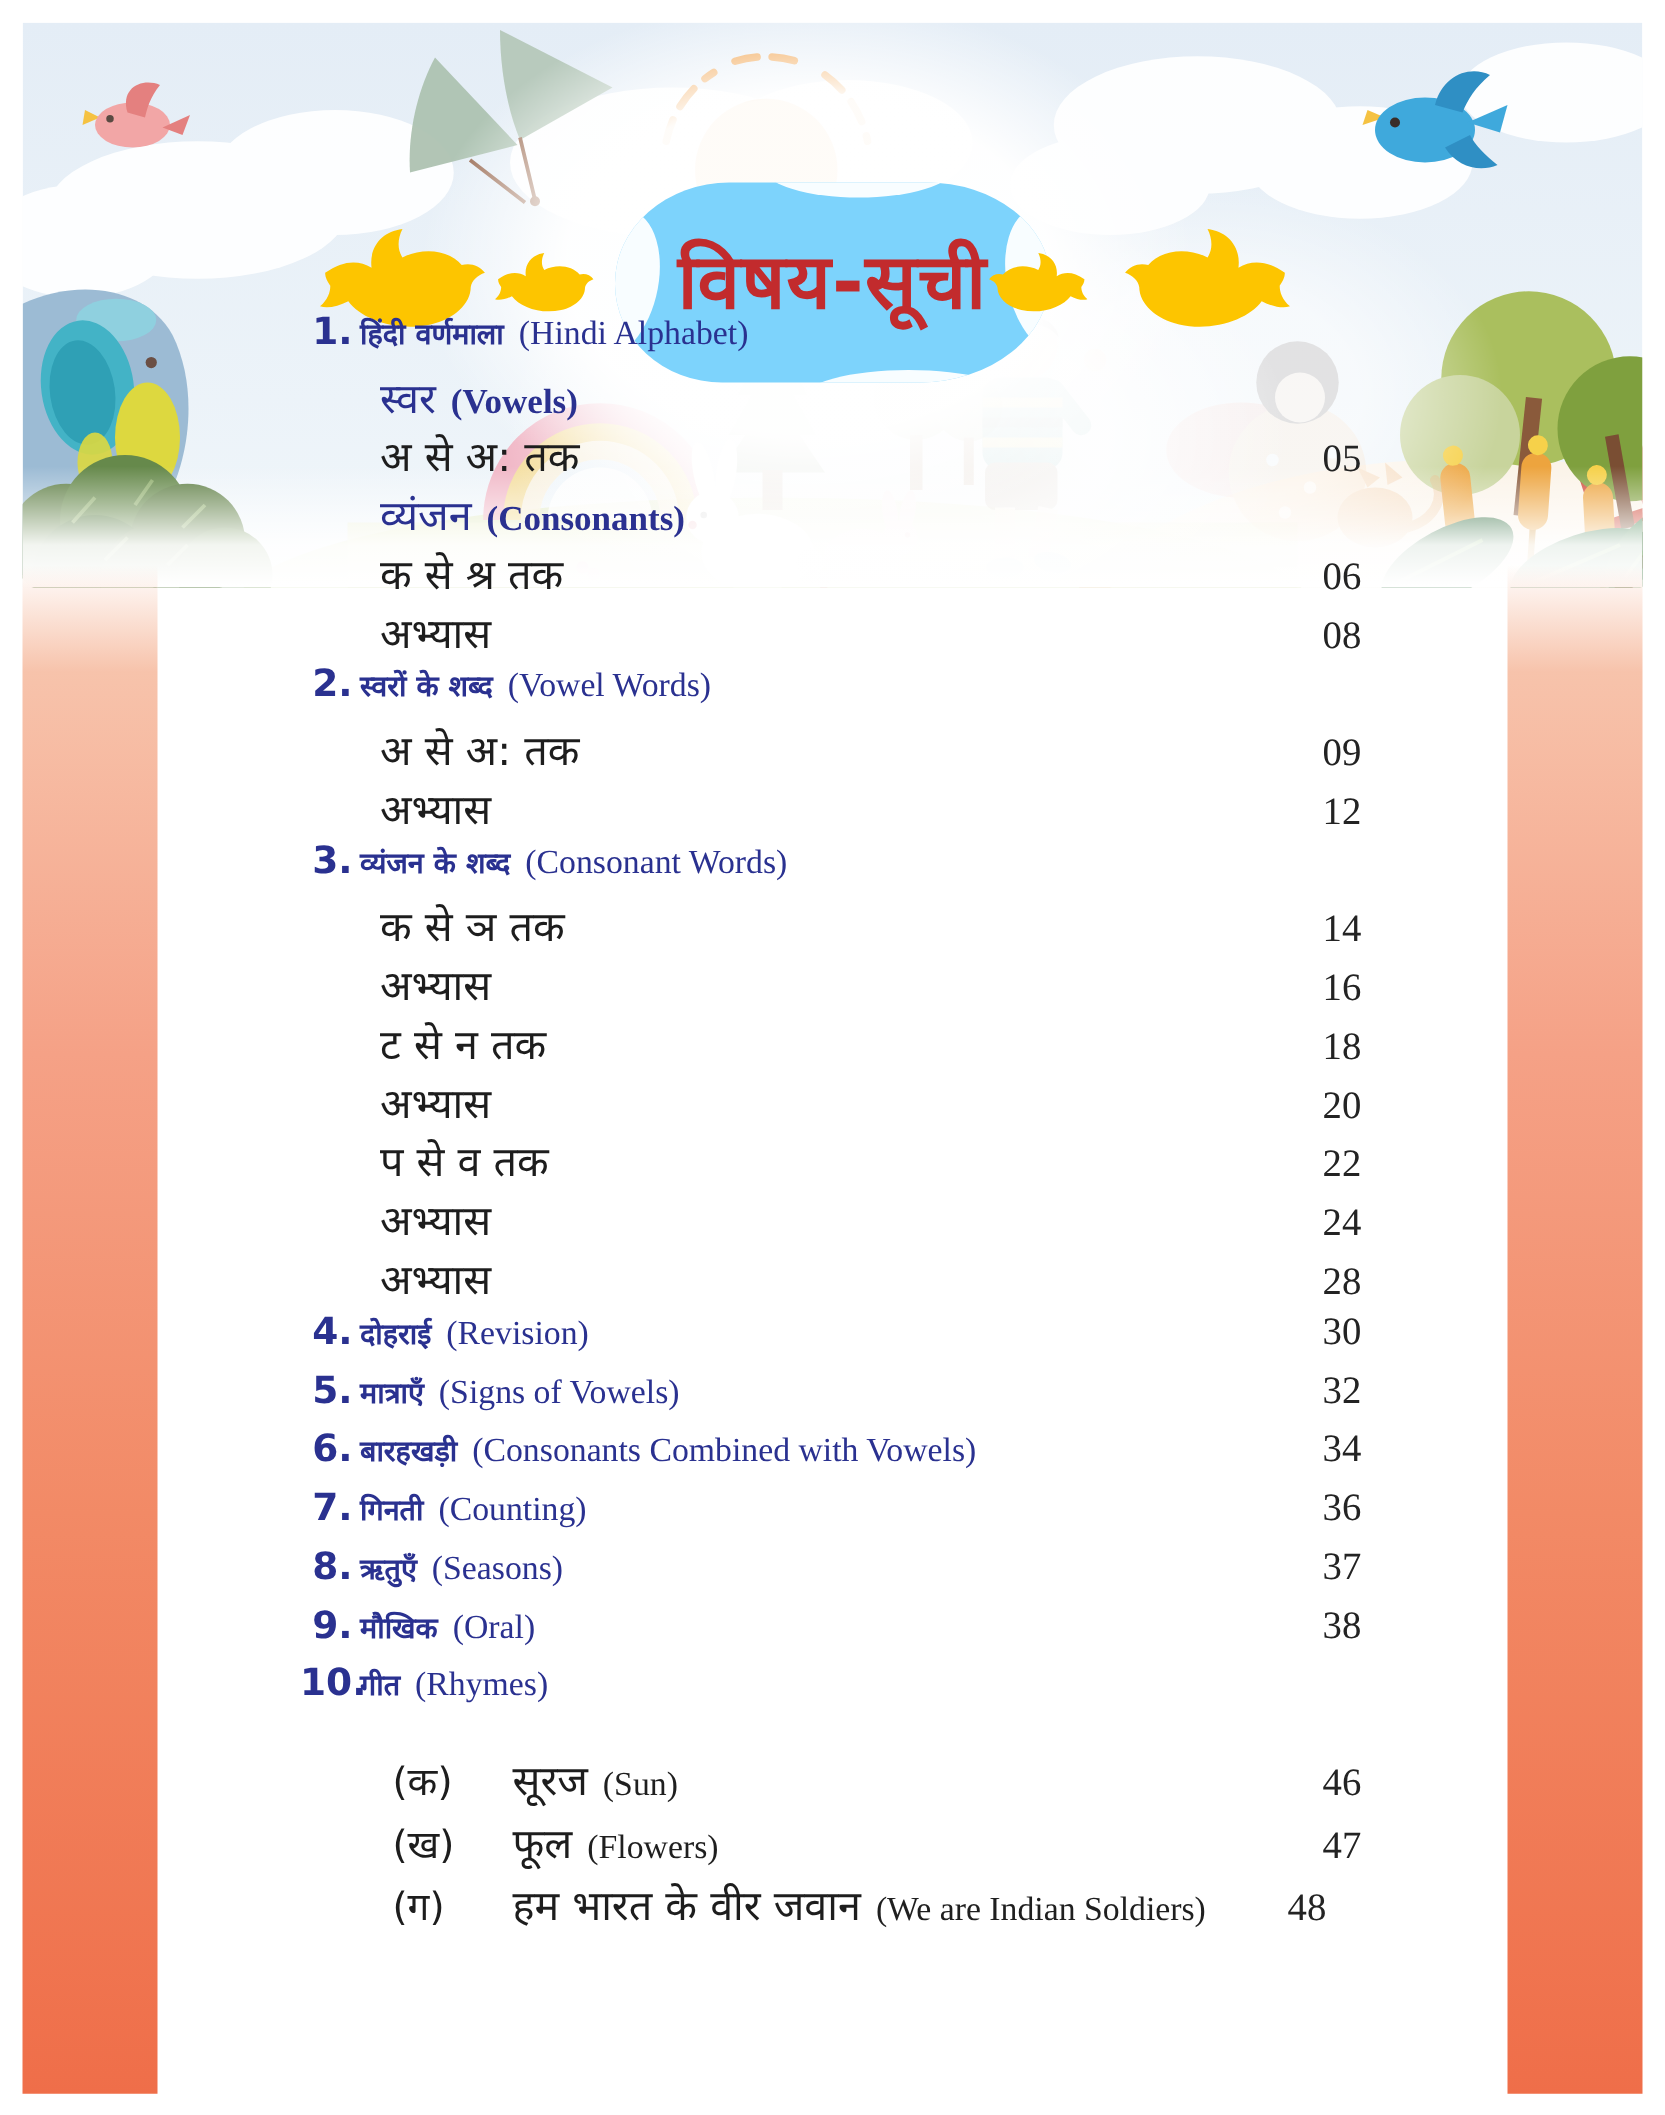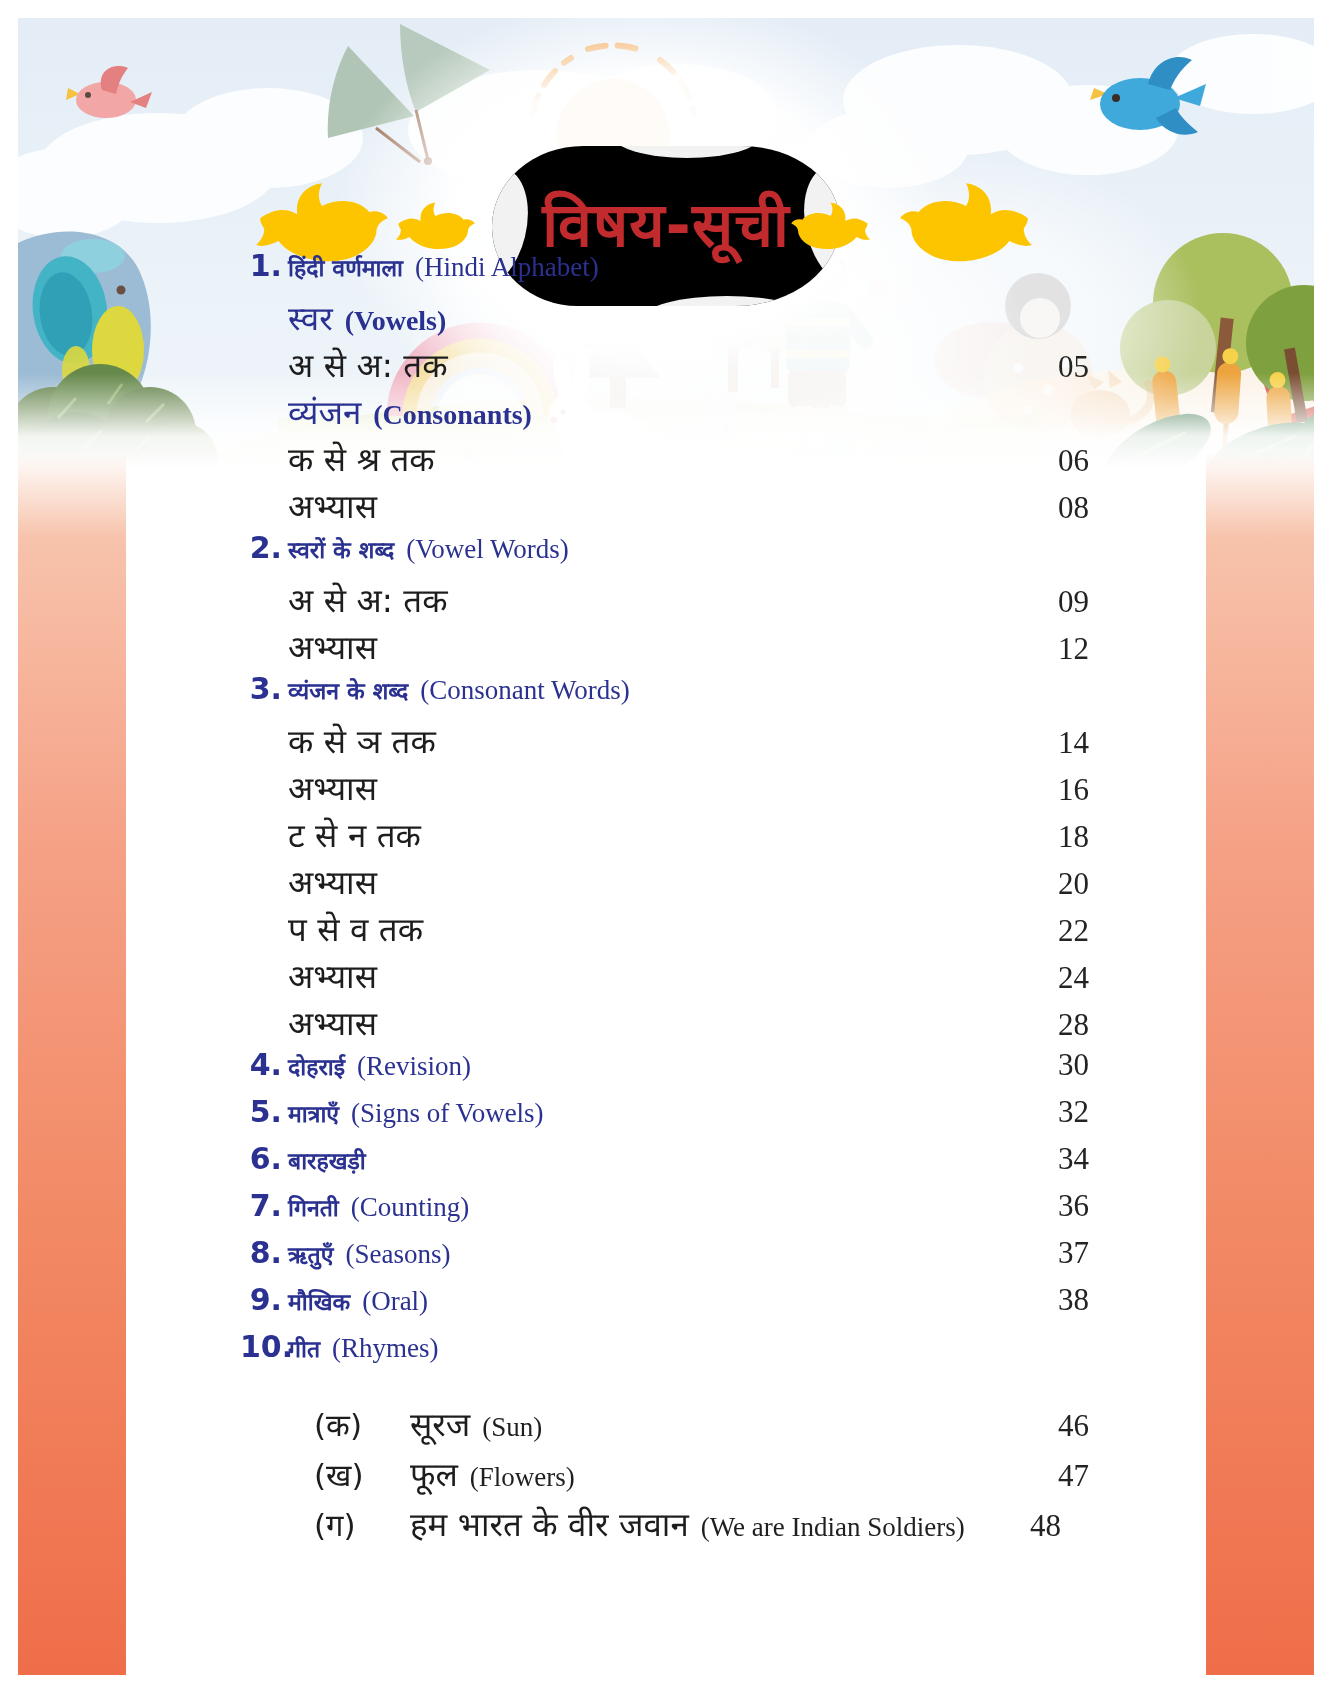--- a/index.html
+++ b/index.html
@@ -18,21 +18,21 @@
 
   
   .side-bar{position:absolute;top:452px;bottom:17px;width:108px;
     background:linear-gradient(180deg, rgba(247,210,196,0) 0%, #f7c3ab 7%,
                #f5a186 32%, #f28a66 62%, #ef6e49 100%);}
   .side-bar.left{left:18px;}
   .side-bar.right{right:18px;}
 
   
   .banner-wrap{position:absolute;left:0;top:0;width:1332px;height:330px;pointer-events:none;}
-  .banner{position:absolute;left:492px;top:146px;width:348px;height:160px;background:#000000;
+  .banner{position:absolute;left:492px;top:146px;width:348px;height:160px;background:#7dd3fc;
     border-radius:48% 52% 55% 45% / 92% 88% 95% 90%;overflow:hidden;}
   .banner .sliver{position:absolute;background:#fff;border-radius:50%;opacity:.95;}
   .sliver-l{left:-40px;top:20px;width:74px;height:124px;transform:rotate(14deg);}
   .sliver-r{right:-40px;top:18px;width:74px;height:124px;transform:rotate(-14deg);}
   .sliver-t{left:120px;top:-34px;width:150px;height:46px;opacity:.75;}
   .sliver-b{left:150px;bottom:-36px;width:170px;height:46px;opacity:.6;}
   .banner h1{position:absolute;left:0;right:0;top:50%;transform:translateY(-54%);margin:0;
     text-align:center;font-size:61px;font-weight:bold;color:#c22b2d;letter-spacing:1px;}
   .bird{position:absolute;}
   .bird svg{display:block;width:100%;height:100%;}
@@ -46,21 +46,21 @@
   .toc{position:absolute;left:240px;top:248px;width:849px;}
   .row{display:flex;align-items:baseline;height:47px;}
   .row .num{flex:none;width:42px;margin-right:6px;text-align:right;
             font-size:30px;font-weight:bold;color:#2a3190;}
   .row .hi{font-size:23px;font-weight:bold;color:#2a3190;white-space:nowrap;}
   .row .en{margin-left:12px;font-family:"Liberation Serif","DejaVu Serif",serif;
            font-size:27px;font-weight:normal;color:#2a3190;white-space:nowrap;}
   .row .spacer{flex:1;}
   .row .page{font-family:"Liberation Serif","DejaVu Serif",serif;
              font-size:31px;color:#232323;}
-  .row.sub .hi, .row.subhead .hi{margin-left:48px;font-weight:normal;font-size:33px;}
+  .row.sub .hi, .row.subhead .hi{margin-left:64px;font-weight:normal;font-size:33px;}
   .row.sub .hi{color:#1d1d1d;}
   .row.subhead .hi{color:#2a3190;}
   .row.subhead .en{font-weight:bold;font-size:28px;}
   .row.rhyme{height:50px;}
   .row.rhyme .num{width:56px;margin-left:74px;margin-right:0;text-align:left;
                   font-weight:normal;color:#1d1d1d;font-size:31px;}
   .row.rhyme .hi{margin-left:40px;font-weight:normal;font-size:33px;color:#1d1d1d;}
   .row.rhyme .en{font-weight:normal;color:#1f1f1f;margin-top:36px;}
   .row.rhyme:last-child .page{padding-right:28px;}
 </style>
@@ -435,20 +435,21 @@
     <div class="row item">
     <span class="num">5.</span>
     <span class="hi">मात्राएँ</span>
     <span class="en">(Signs of Vowels)</span>
     <span class="spacer"></span>
     <span class="page">32</span>
   </div>
     <div class="row item">
     <span class="num">6.</span>
     <span class="hi">बारहखड़ी</span>
+    <span class="en">(Consonants Combined with Vowels)</span>
     <span class="spacer"></span>
     <span class="page">34</span>
   </div>
     <div class="row item">
     <span class="num">7.</span>
     <span class="hi">गिनती</span>
     <span class="en">(Counting)</span>
     <span class="spacer"></span>
     <span class="page">36</span>
   </div>

